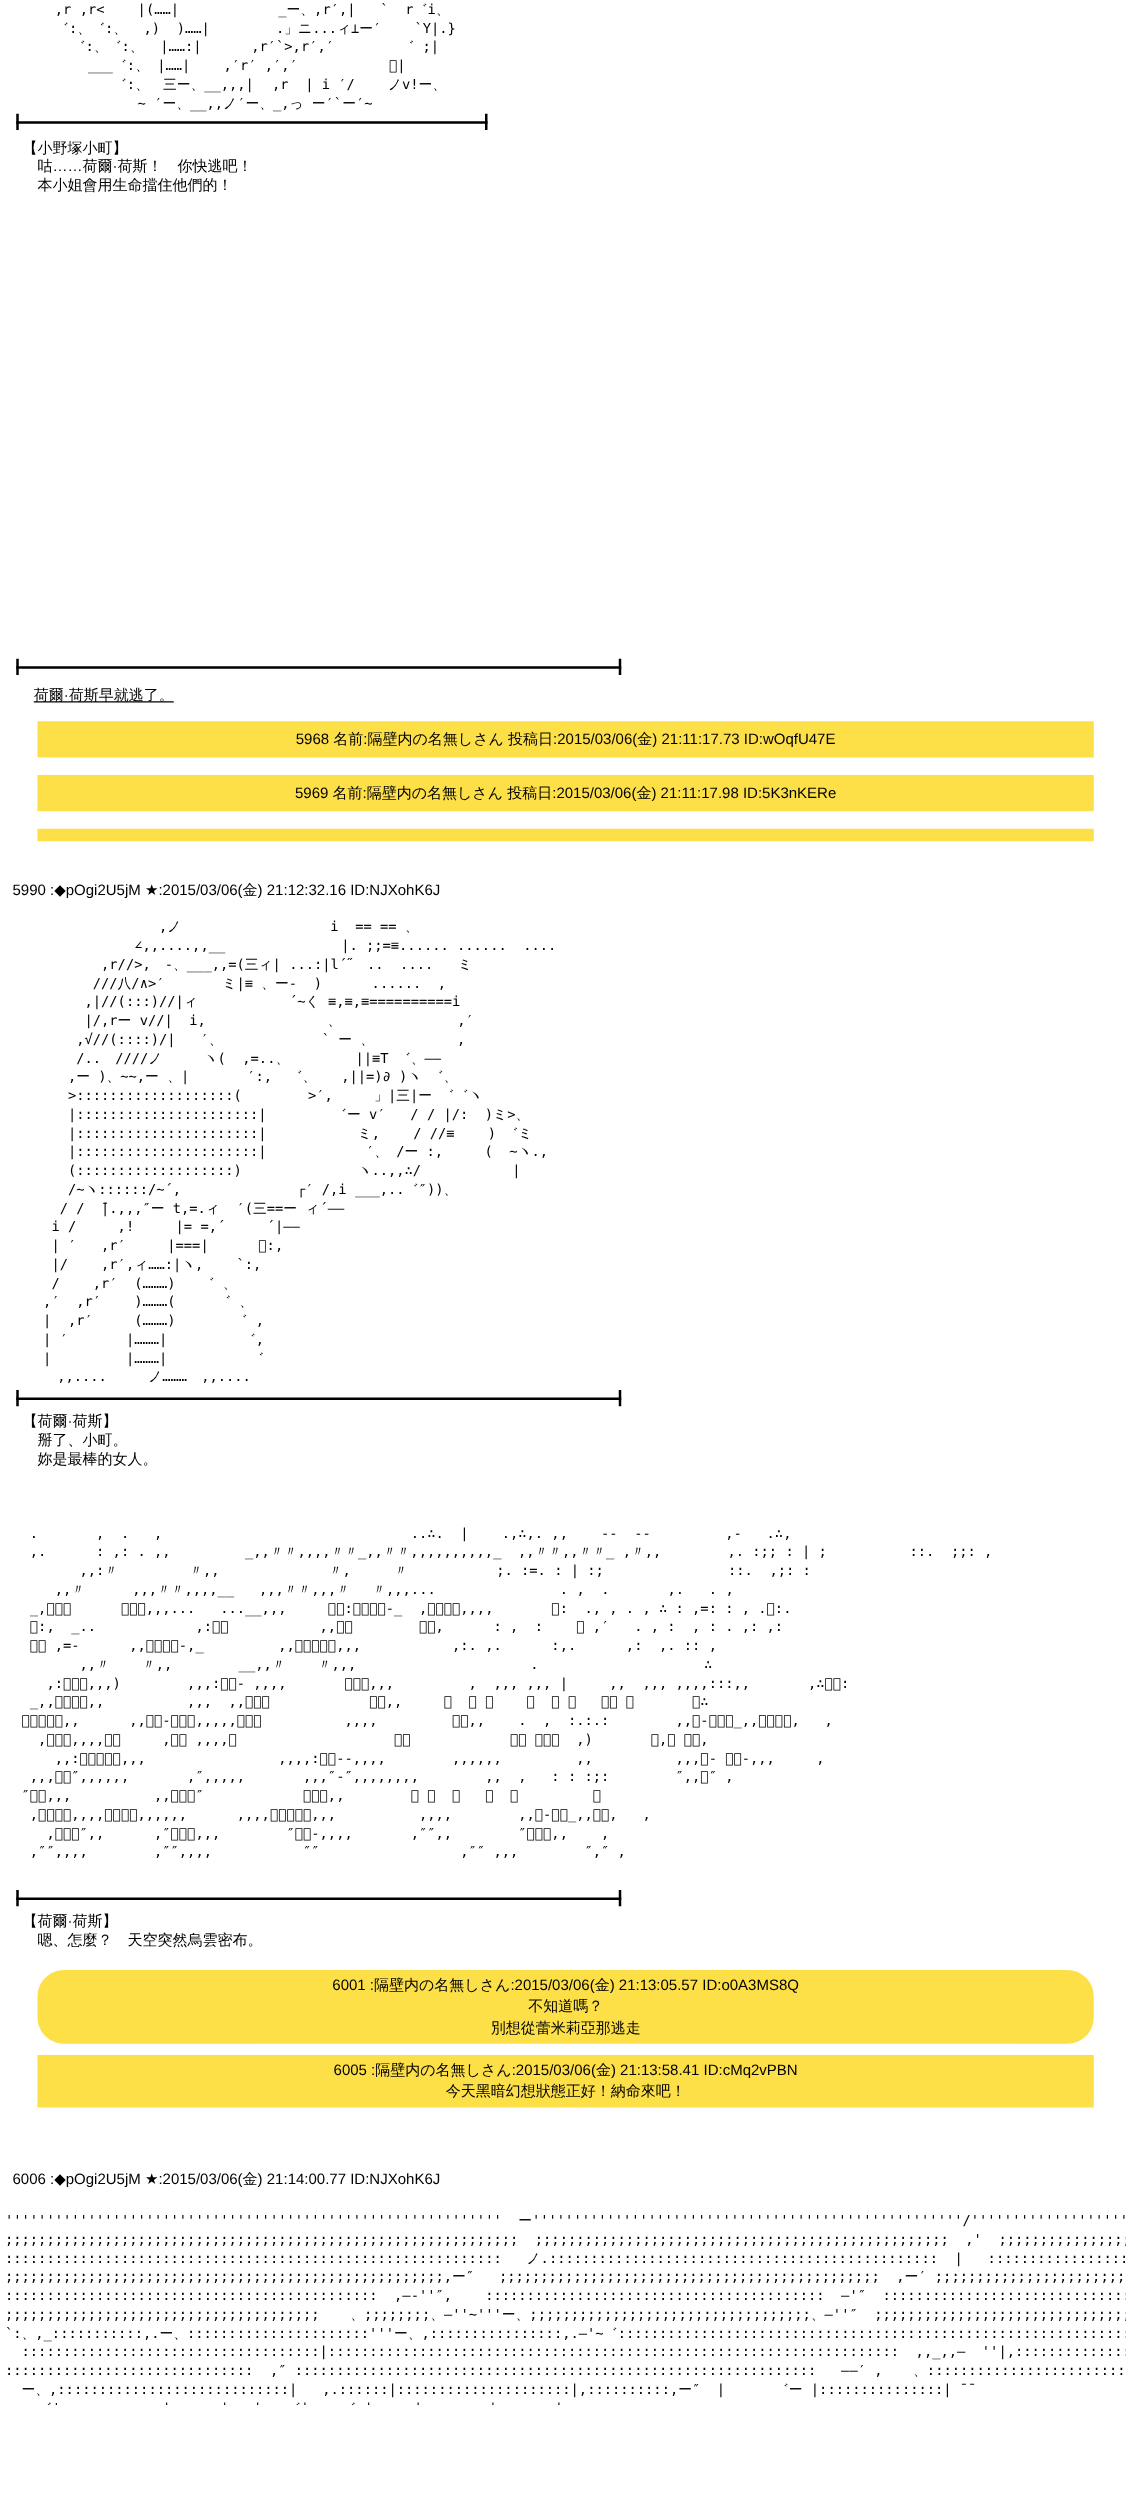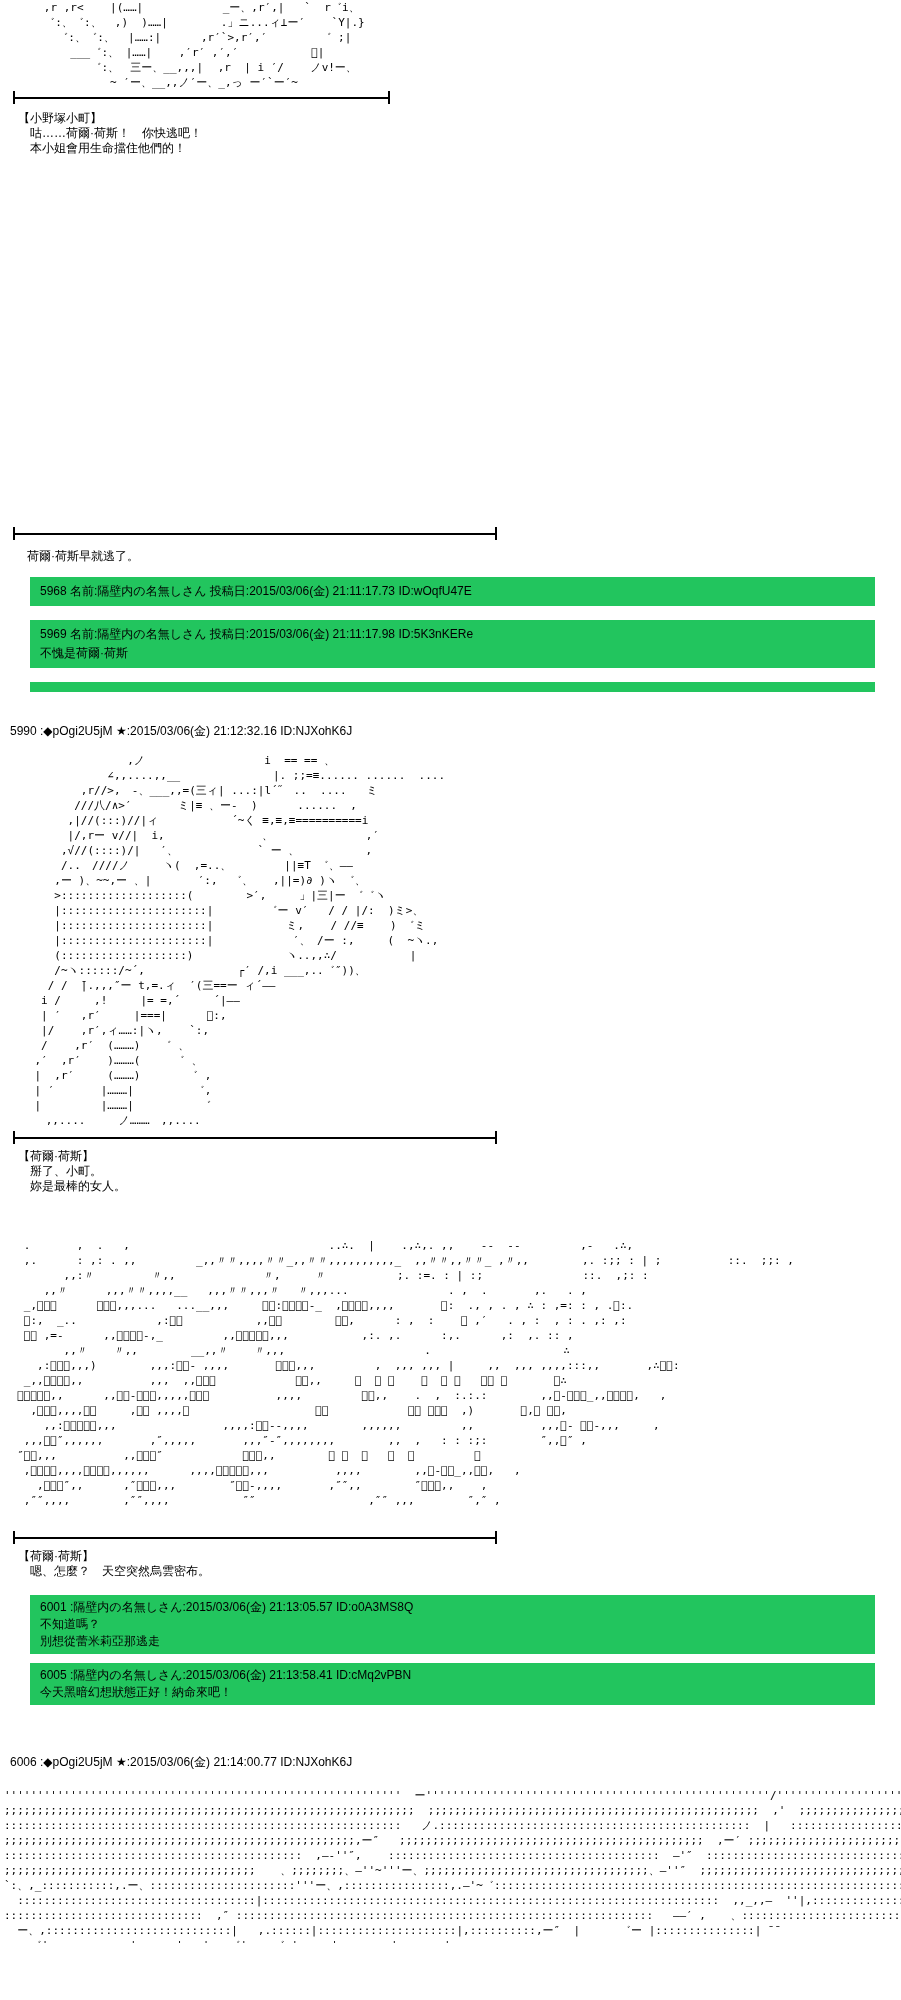--- a/index.html
+++ b/index.html
@@ -16,22 +16,22 @@
     position:relative;height:15px;
     background:linear-gradient(#000,#000) no-repeat left 7px / 100% 2px;
   }
   .divider::before,.divider::after{content:"";position:absolute;top:1px;width:2px;height:13px;background:#000;}
   .divider::before{left:0;}
   .divider::after{right:0;}
   .d-short{width:377px;margin-left:13px;}
   .d-long{width:484px;margin-left:13px;}
   .speaker-name{margin-left:18px;line-height:15px;}
   .speech{margin-left:30px;line-height:15px;}
-  .narration{margin-left:27px;line-height:15px;}
-  .quote{background:#22c55e;width:825px;margin-left:30px;padding:5px 10px;line-height:19px;}
+  .narration{margin-left:27px;line-height:15px;text-decoration:underline;}
+  .quote{background:#fde047;width:825px;margin-left:30px;padding:5px 10px;line-height:19px;text-align:center;}
   .quote.compact{line-height:17px;padding:4px 10px;}
   .post-header{margin-left:10px;line-height:15px;}
 </style>
 </head>
 <body>
 
 <pre class="aa" style="height:90px;margin-left:24px;">   ,r ,r&lt;    |(……|            _ー、,r′,|   `  r゛i、
    ゛:、゛:、  ,)  )……|        .」ニ...ィ⊥ー′    `Y|.}
      ゛:、゛:、  |……:|      ,r′`&gt;,r′,′        ゛ ;|
        ___゛:、 |……|    ,′r′ ,′,′           ゙|
@@ -46,21 +46,20 @@
 
 <div class="divider d-long" style="margin-top:370px;"></div>
 
 <div class="narration" style="margin-top:8px;">荷爾·荷斯早就逃了。</div>
 
 <div class="quote" style="margin-top:13px;">
   <div>5968 名前:隔壁内の名無しさん 投稿日:2015/03/06(金) 21:11:17.73 ID:wOqfU47E</div>
 </div>
 <div class="quote" style="margin-top:14px;">
   <div>5969 名前:隔壁内の名無しさん 投稿日:2015/03/06(金) 21:11:17.98 ID:5K3nKERe</div>
-  <div>不愧是荷爾·荷斯</div>
 </div>
 <div class="quote" style="margin-top:14px;">
 </div>
 
 <div class="post-header" style="margin-top:32px;">5990 :◆pOgi2U5jM ★:2015/03/06(金) 21:12:32.16 ID:NJXohK6J</div>
 
 <pre class="aa" style="height:375px;margin-top:14px;margin-left:8px;">                  ,ノ                  i  == == 、
                ∠,,....,,__              |. ;;=≡...... ......  ....
            ,r//&gt;,ゝ-、___,,=(三ィ| ...:|l´″゙..  ....   ミ
           ///八/∧&gt;′       ミ|≡ 、ー-  )      ......  ,
@@ -109,21 +108,21 @@
   ″゙゙,,,          ,,〃゙゙″            ゙゙〃,,        ゙ ゙  ゙   ゙  ゙         ゙
    ,゙゙〃〃,,,,〃〃゙゙,,,,,,      ,,,,〃〃゙゙〃,,,          ,,,,        ,,〃‐゙゙_,,〃〃,   ,
      ,゙゙〃″,,      ,″゙゙〃,,,        ″゙゙‐,,,,       ,″″,,        ″゙゙〃,,    ,
    ,″″,,,,        ,″″,,,,           ″″                 ,″″ ,,,        ″,″ ,</pre>
 
 <div class="divider d-long" style="margin-top:22px;"></div>
 
 <div class="speaker-name" style="margin-top:4px;">【荷爾·荷斯】</div>
 <div class="speech">嗯、怎麼？　天空突然烏雲密布。</div>
 
-<div class="quote compact" style="margin-top:16px;">
+<div class="quote compact" style="margin-top:16px;border-radius:21px;">
   <div>6001 :隔壁内の名無しさん:2015/03/06(金) 21:13:05.57 ID:o0A3MS8Q</div>
   <div>不知道嗎？</div>
   <div>別想從蕾米莉亞那逃走</div>
 </div>
 <div class="quote compact" style="margin-top:9px;">
   <div>6005 :隔壁内の名無しさん:2015/03/06(金) 21:13:58.41 ID:cMq2vPBN</div>
   <div>今天黑暗幻想狀態正好！納命來吧！</div>
 </div>
 
 <div class="post-header" style="margin-top:50px;">6006 :◆pOgi2U5jM ★:2015/03/06(金) 21:14:00.77 ID:NJXohK6J</div>

